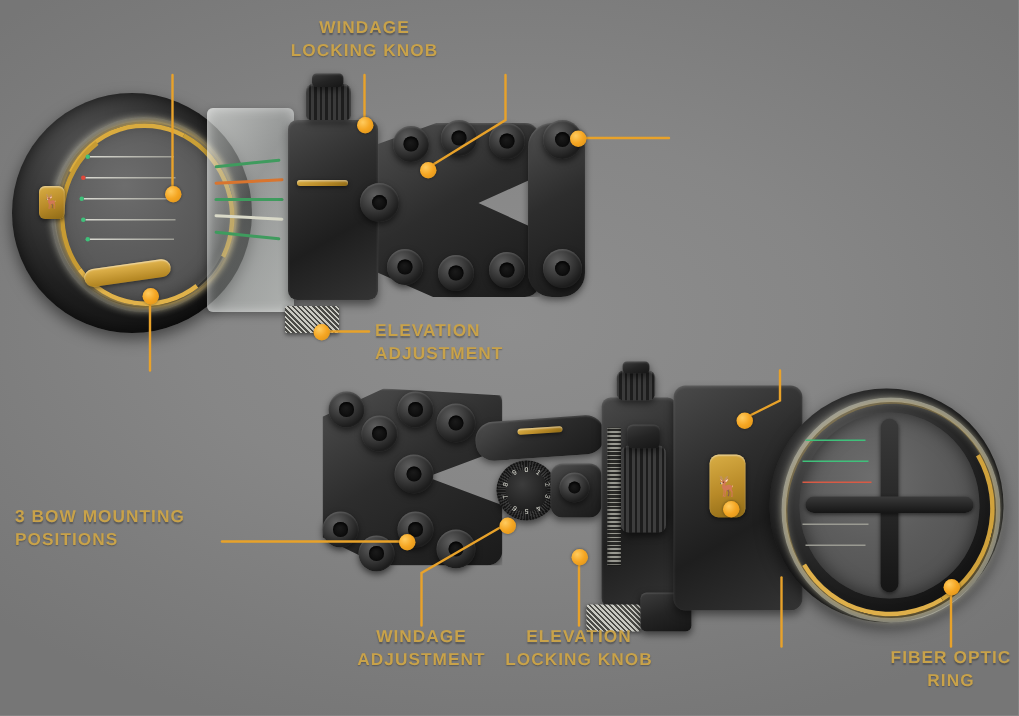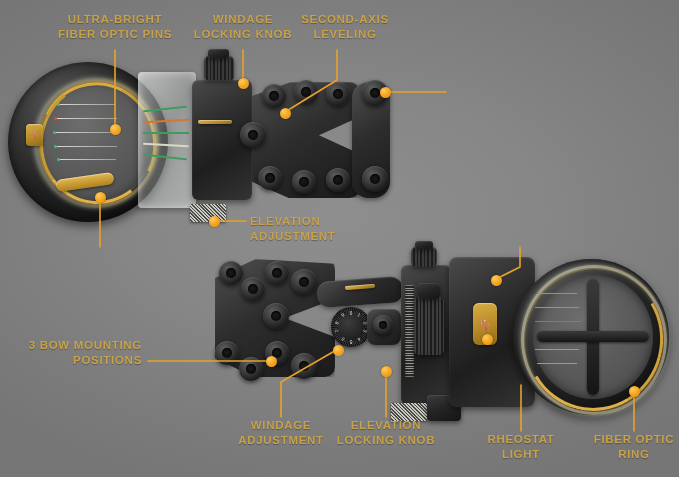--- a/index.html
+++ b/index.html
@@ -20,21 +20,21 @@
     color:#c8a24a;
     font-size:11.5px;
     font-weight:bold;
     letter-spacing:.7px;
     line-height:14.5px;
     white-space:pre-line;
     text-shadow:0 1px 1px rgba(0,0,0,.30);
     user-select:none;
   }
   .label.ctr{text-align:center;}
-  .label.rt{text-align:right;}
+  .label.rt{}
   .label.lf{text-align:left;}
   .dot{
     position:absolute;width:11px;height:11px;border-radius:50%;
     background:radial-gradient(circle at 35% 32%, #ffcb5e 0%, #f5a623 48%, #d88f16 100%);
     box-shadow:0 0 2px rgba(0,0,0,.45);
   }
   svg.leadsvg{position:absolute;left:0;top:0;width:679px;height:477px;pointer-events:none;}
 
   
   .sight{position:absolute;}
@@ -309,43 +309,37 @@
   <div class="dot" style="left:380px;top:87px;"></div>
   <div class="dot" style="left:209px;top:216px;"></div>
   <div class="dot" style="left:95px;top:192px;"></div>
   <div class="dot" style="left:491px;top:275px;"></div>
   <div class="dot" style="left:266px;top:356px;"></div>
   <div class="dot" style="left:333px;top:345px;"></div>
   <div class="dot" style="left:381px;top:366px;"></div>
   <div class="dot" style="left:482px;top:334px;"></div>
   <div class="dot" style="left:629px;top:386px;"></div>
 
-  <div class="label ctr" style="left:40px;top:12px;width:150px;">ULTRA-BRIGHT
-FIBER OPTIC PINS</div>
 
   <div class="label ctr" style="left:185px;top:12px;width:116px;">WINDAGE
 LOCKING KNOB</div>
 
-  <div class="label ctr" style="left:290px;top:12px;width:110px;">SECOND-AXIS
-LEVELING</div>
 
 
   <div class="label lf" style="left:250px;top:214px;width:130px;">ELEVATION
 ADJUSTMENT</div>
 
 
 
   <div class="label rt" style="left:10px;top:338px;width:132px;">3 BOW MOUNTING
 POSITIONS</div>
 
   <div class="label ctr" style="left:214px;top:418px;width:134px;">WINDAGE
 ADJUSTMENT</div>
 
   <div class="label ctr" style="left:322px;top:418px;width:128px;">ELEVATION
 LOCKING KNOB</div>
 
-  <div class="label ctr" style="left:462px;top:432px;width:118px;">RHEOSTAT
-LIGHT</div>
 
   <div class="label ctr" style="left:578px;top:432px;width:112px;">FIBER OPTIC
 RING</div>
 
 </div>
 
 </body></html>

